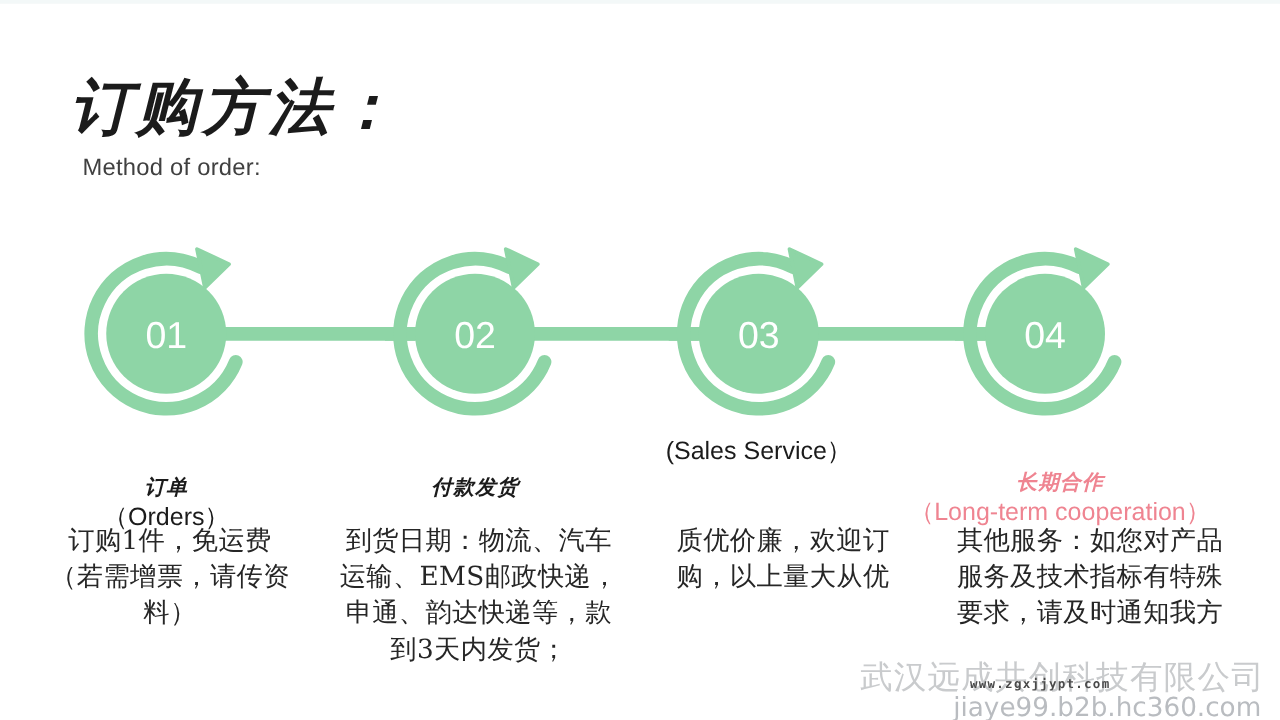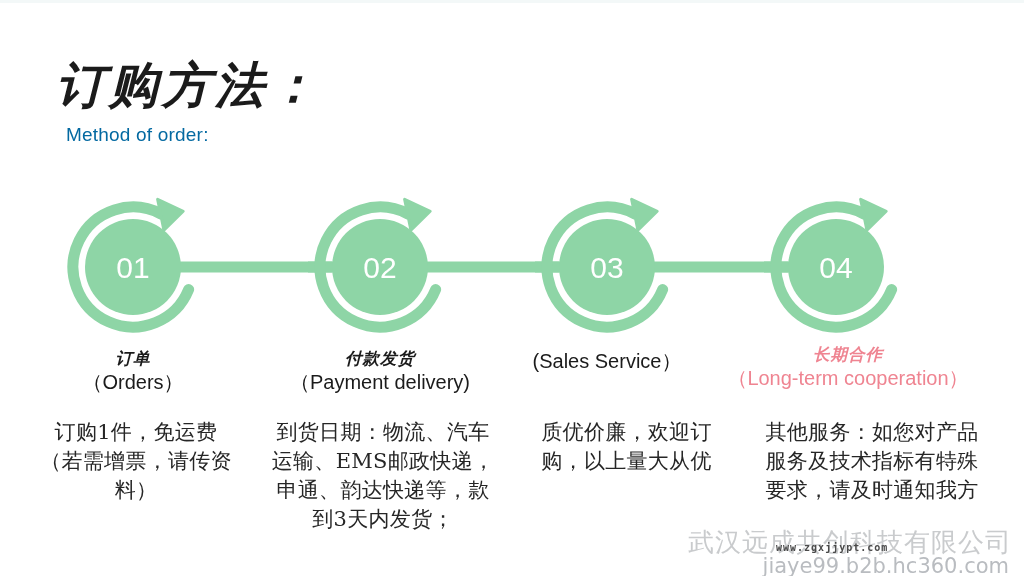--- a/index.html
+++ b/index.html
@@ -43,21 +43,21 @@
     font-style: italic;
     white-space: nowrap;
     margin-top: 20px;
   }
   .title-en {
     position: absolute;
     left: 66px;
     top: 122px;
     font-size: 19px;
     line-height: 26px;
-    color: #0369a1;
+    color: #404040;
     letter-spacing: 0.2px;
     white-space: nowrap;
   }
 
   
   #flow {
     position: absolute;
     left: 0;
     top: 170px;
     width: 1024px;
@@ -68,24 +68,25 @@
   .caption {
     position: absolute;
     text-align: center;
     width: 260px;
   }
   .caption .cn {
     font-size: 16.5px;
     line-height: 21px;
     font-weight: 700;
     color: #1b1b1b;
-    font-family: Liberation Sans, sans-serif;
+    font-family: Liberation Mono, monospace;
     font-style: italic;
     letter-spacing: 1px;
     white-space: nowrap;
+    margin-top: 32px;
   }
   .caption .en {
     font-size: 20px;
     line-height: 26px;
     color: #1b1b1b;
     white-space: nowrap;
   }
   .caption.accent .cn,
   .caption.accent .en {
     color: #ef8491;
@@ -180,21 +181,20 @@
         <text x="836" y="108" text-anchor="middle" fill="#ffffff" font-size="30" font-family="&quot;Liberation Sans&quot;, &quot;DejaVu Sans&quot;, sans-serif">04</text>
       </g>
     </svg>
 
   <div class="caption" id="cap0" style="left:3px; top:348px;">
     <div class="cn">订单</div>
     <div class="en">（Orders）</div>
   </div>
   <div class="caption" id="cap1" style="left:250px; top:348px;">
     <div class="cn">付款发货</div>
-    <div class="en">（Payment delivery)</div>
   </div>
   <div class="caption" id="cap2" style="left:477px; top:348px;">
     <div class="en">(Sales Service）</div>
   </div>
   <div class="caption accent" id="cap3" style="left:718px; top:344px;">
     <div class="cn">长期合作</div>
     <div class="en">（Long-term cooperation）</div>
   </div>
 
   <div class="para" style="left:36px; top:418px; width:200px;">订购1件，免运费（若需增票，请传资料）</div>

